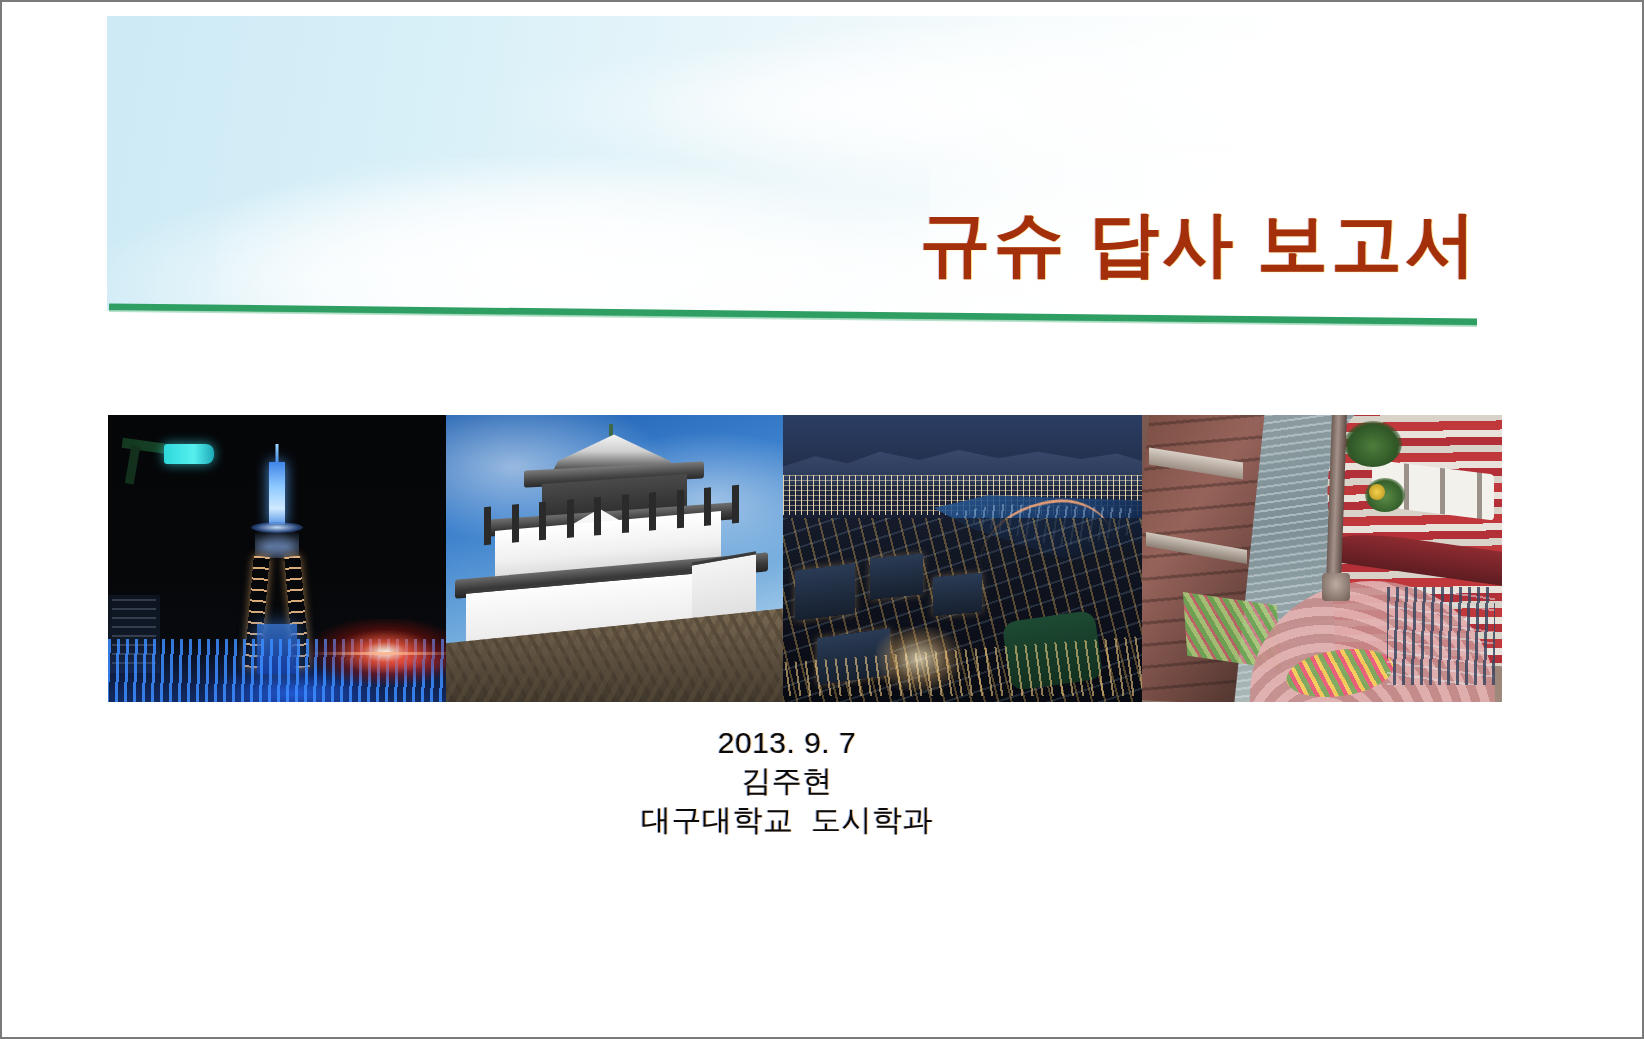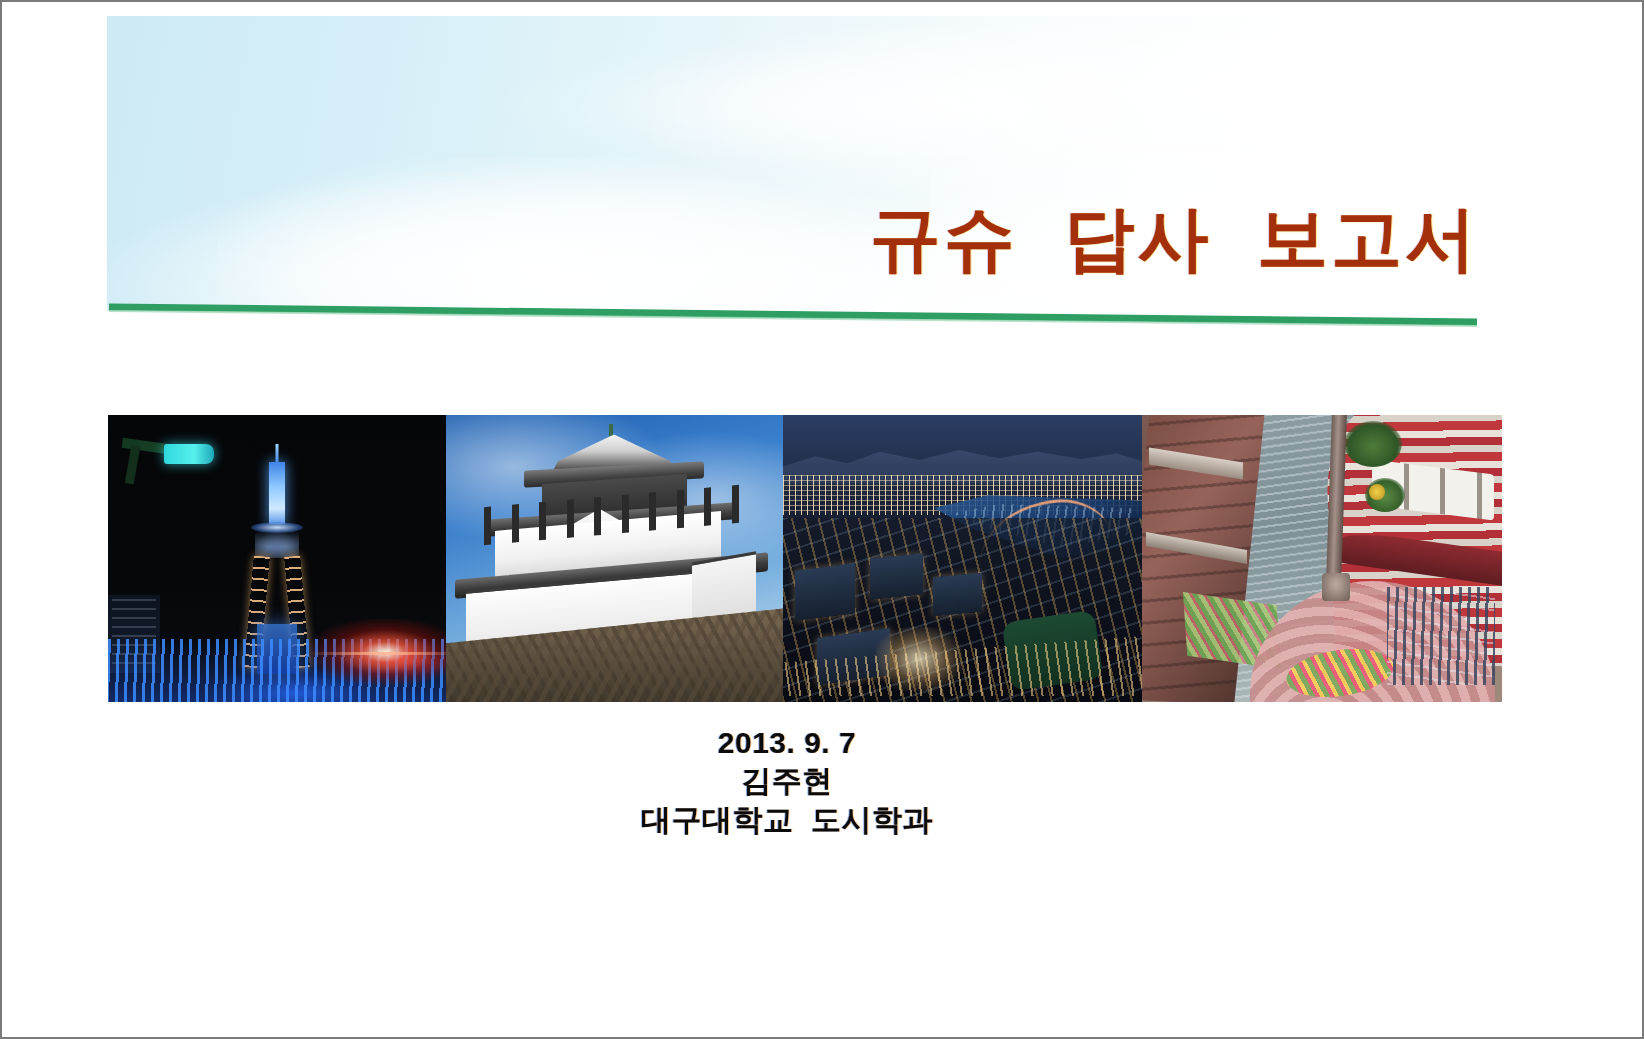--- a/index.html
+++ b/index.html
@@ -67,21 +67,21 @@
   .title-wrap {
     position: absolute;
     left: 105px;
     top: 205px;
     width: 1372px;
     text-align: right;
     z-index: 5;
   }
   .slide-title {
     display: inline-block;
-    font-family: Liberation Mono, monospace;
+    font-family: Liberation Serif, serif;
     font-size: 71px;
     font-weight: bold;
     color: #a3300a;
     letter-spacing: 3px;
     line-height: 1.05;
     text-shadow:
       1px 0 0 rgba(255,200,60,0.55),
       -1px 0 0 rgba(150,60,160,0.25),
       0 1px 0 rgba(255,235,150,0.35);
   }
@@ -552,21 +552,21 @@
   .footer-block {
     position: absolute;
     left: 0;
     top: 722px;
     width: 1570px;
     text-align: center;
   }
   .footer-line {
     font-family: "Liberation Sans", sans-serif;
     font-size: 30px;
-    font-weight: bold;
+    font-weight: normal;
     color: #0b0b0b;
     line-height: 1.28;
     letter-spacing: 0.5px;
     text-shadow:
       1px 0 0 rgba(255,160,40,0.45),
       -1px 0 0 rgba(60,110,230,0.45);
     white-space: pre;
   }
 </style>
 </head>

